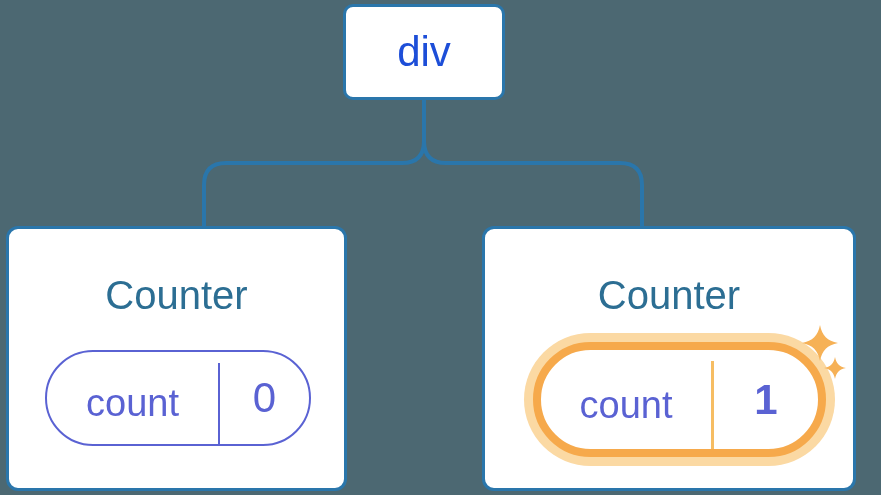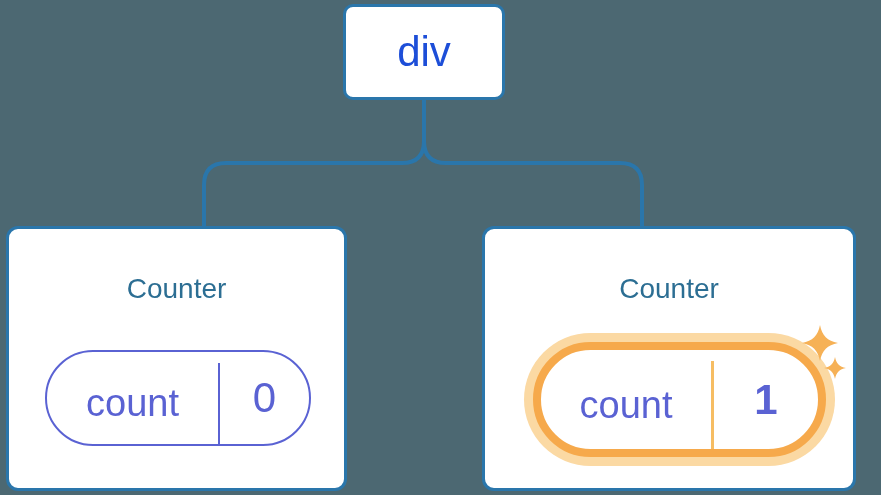--- a/index.html
+++ b/index.html
@@ -37,21 +37,21 @@
     box-sizing:border-box;
     background:#ffffff;
     border:3px solid #2a76ab;
     border-radius:12px;
   }
   .card-left{left:6px;width:341px;}
   .card-right{left:482px;width:374px;}
   .card-title{
     margin-top:44px;
     text-align:center;
-    font-size:28px;
+    font-size:40px;
     color:#2c6e93;
   }
   .pill{
     position:absolute;
     box-sizing:border-box;
     display:flex;
     align-items:stretch;
     background:#ffffff;
     border-radius:999px;
     overflow:hidden;

